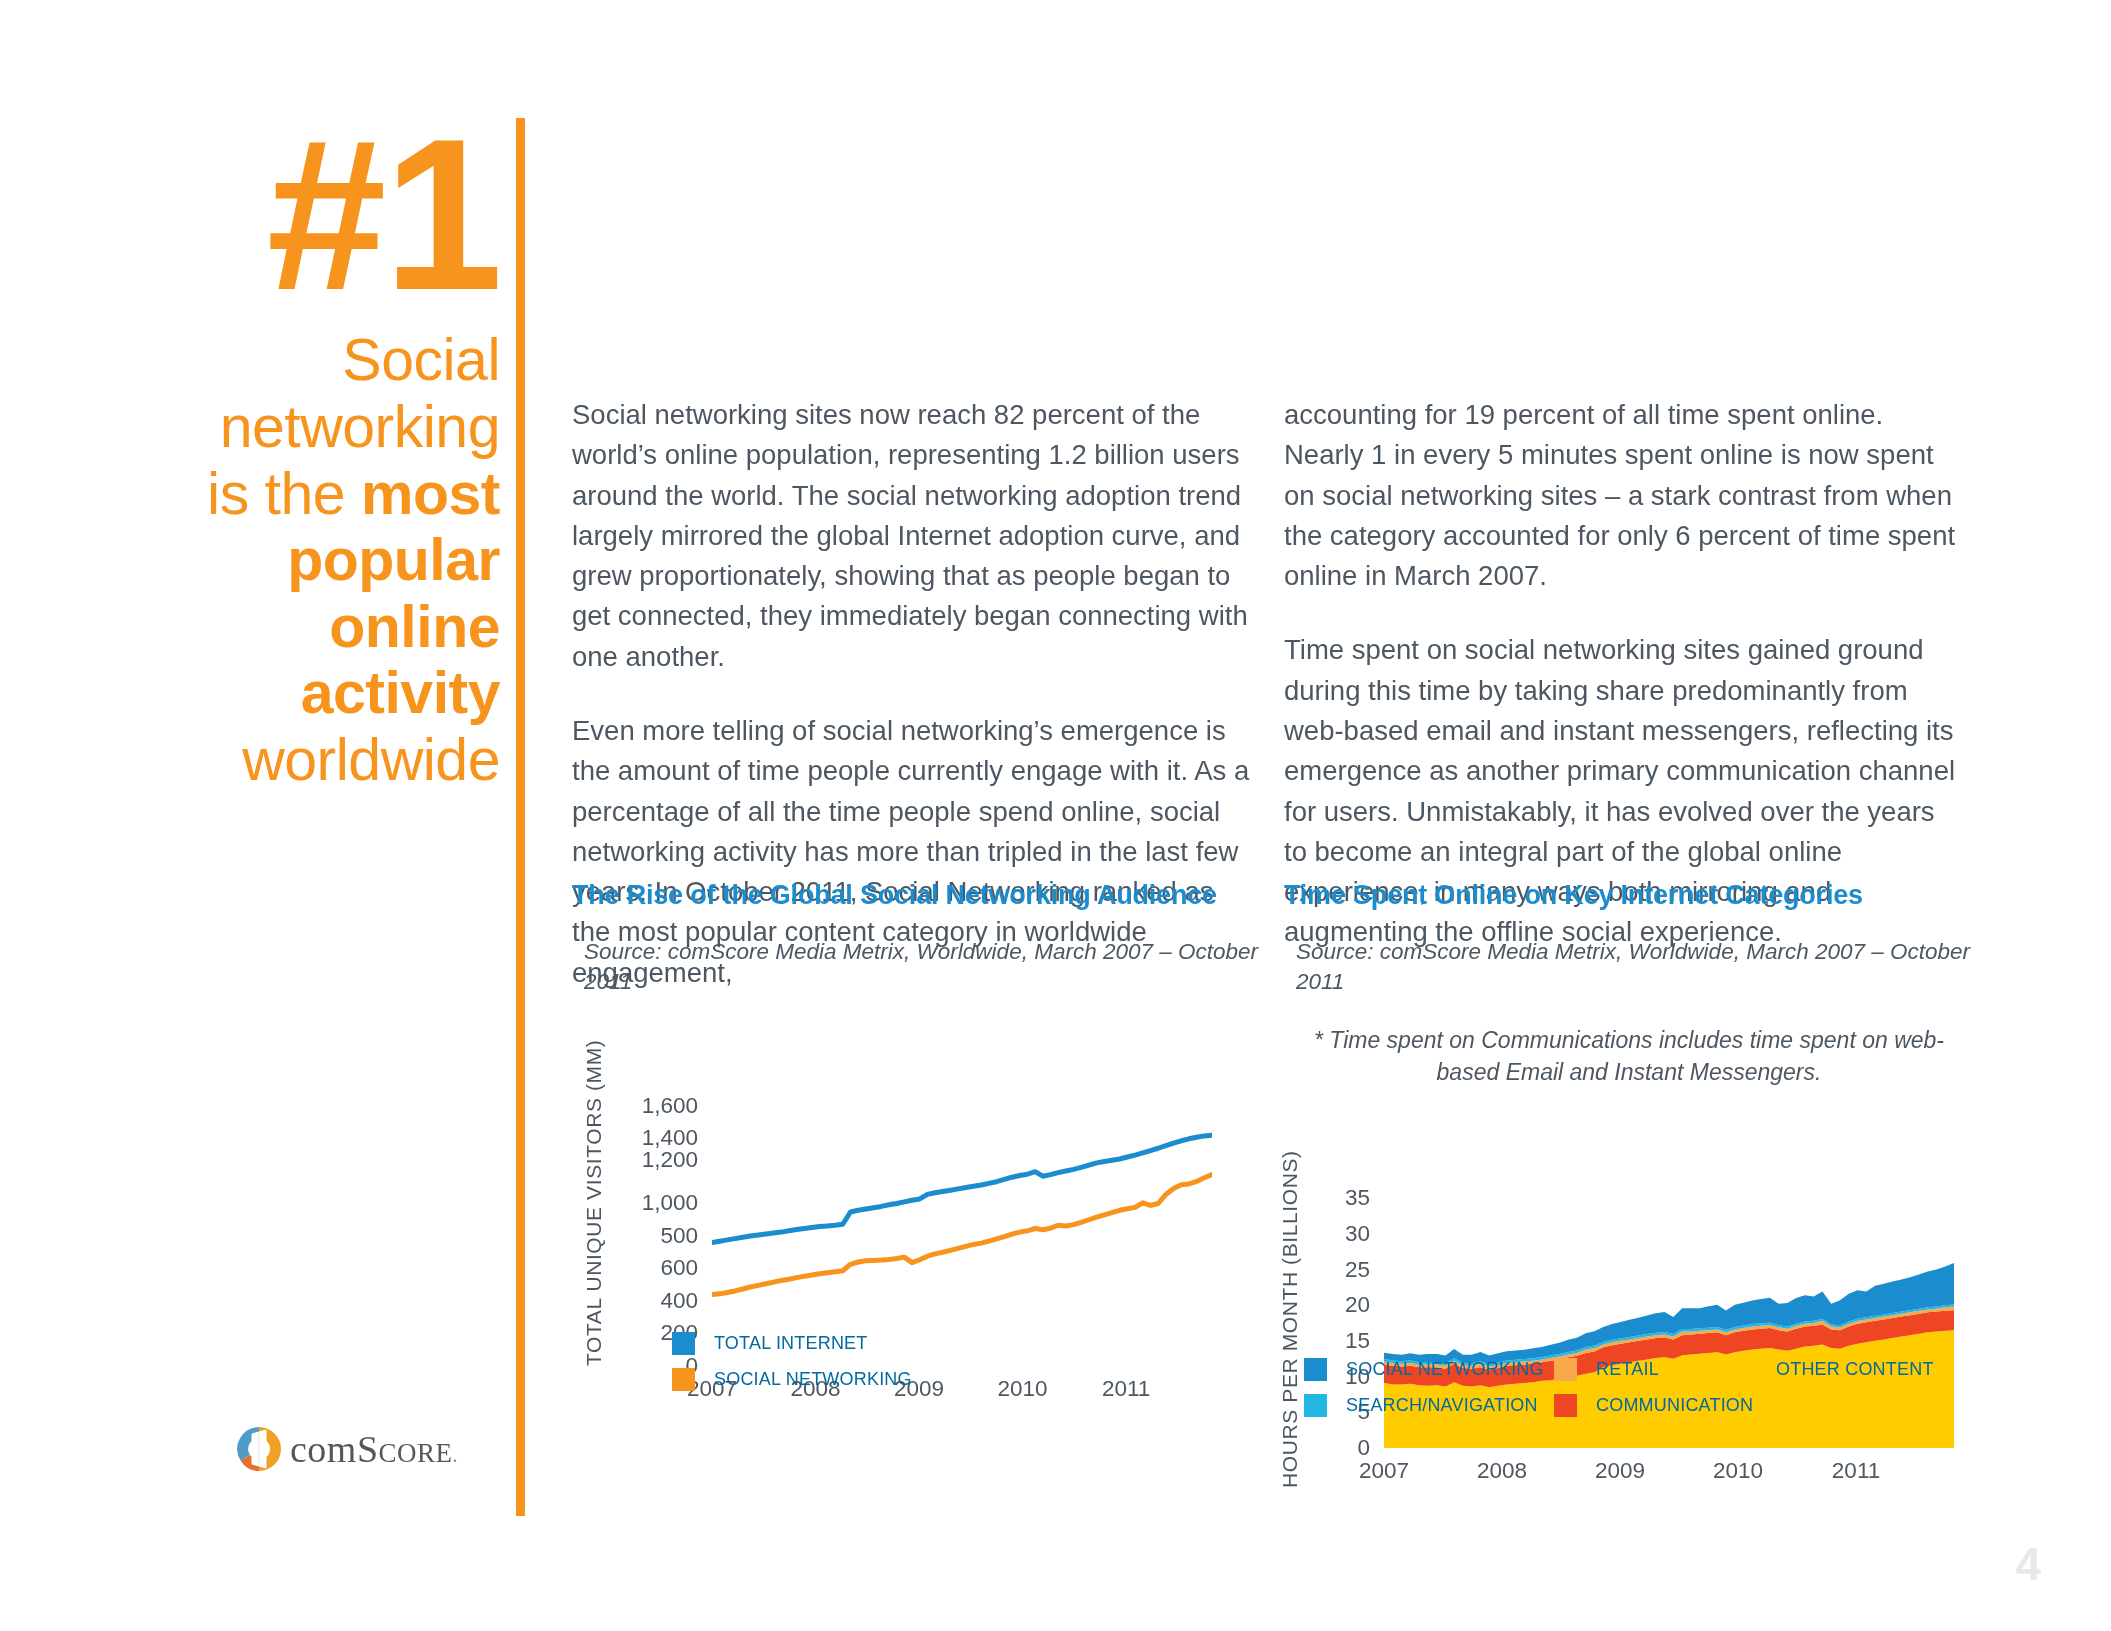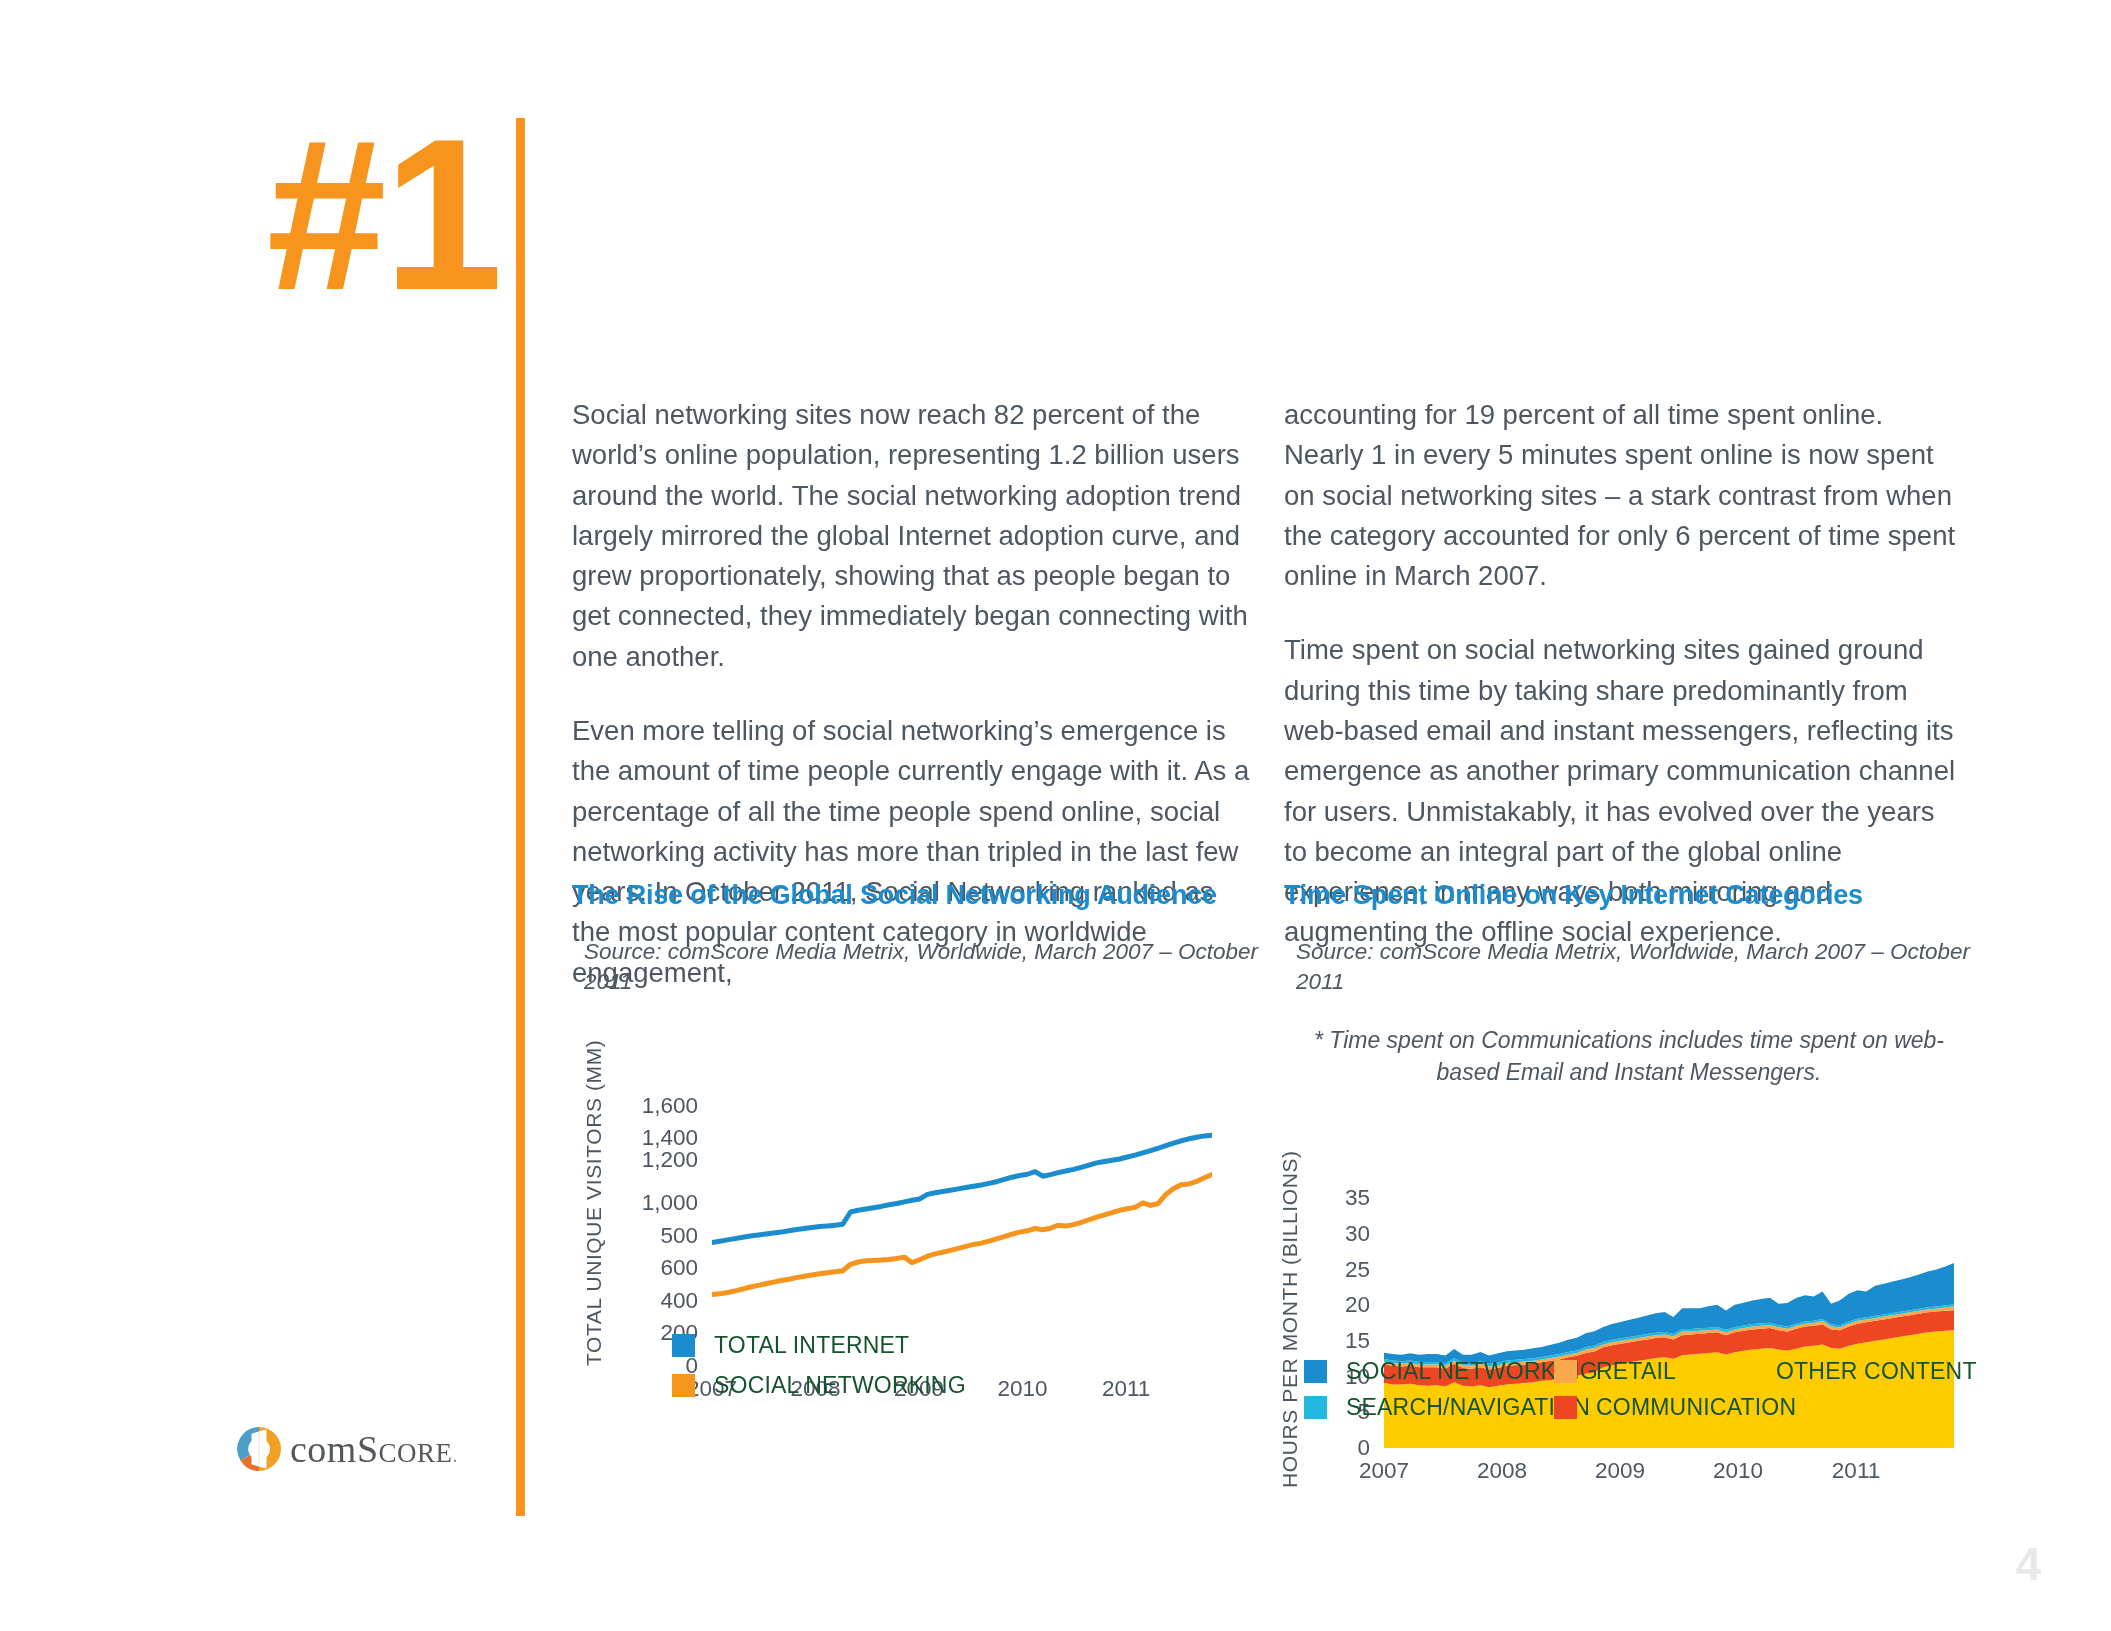--- a/index.html
+++ b/index.html
@@ -89,41 +89,50 @@
     position:absolute; font-size:22.5px; color:#4d5762;
     transform:translateX(-50%); white-space:nowrap;
   }
   .plot { position:absolute; overflow:hidden; }
   .plot svg { display:block; }
 
   
   .legend { position:absolute; display:flex; flex-wrap:wrap; }
   .legend-item { display:flex; align-items:center; margin:0 0 13px 0; }
   .swatch { width:23px; height:23px; flex:0 0 23px; margin-right:19px; }
-  .legend-label { font-size:23px; color:#14532d; letter-spacing:0.2px; white-space:nowrap; }
+  .legend-label { font-size:18px; color:#0369a1; letter-spacing:0.2px; white-space:nowrap; }
 
   .legend1 { left:100px; top:452px; flex-direction:column; }
   .legend2 { left:20px; top:478px; width:690px; }
   .legend2 .legend-item { margin-right:0; }
 
   
   .pageno {
     position:absolute; right:70px; bottom:40px;
     font-size:46px; font-weight:bold; color:#e6e8ea;
   }
 </style>
 </head>
 <body>
 
 <div class="page">
 
   <div class="rule"></div>
 
   <div class="rail">
     <div class="hash-one">#1</div>
+    <div class="headline">
+      <span>Social</span><br>
+      <span>networking</span><br>
+      <span>is the </span><b>most</b><br>
+      <b>popular</b><br>
+      <b>online</b><br>
+      <b>activity</b><br>
+      <span>worldwide</span>
+    </div>
   </div>
 
   <div class="logo">
     <span class="logo-mark">
       <svg width="46" height="46" viewBox="0 0 46 46">
         <path d="M23 1 A22 22 0 0 1 23 45 L23 34 A11 11 0 0 0 23 12 Z" fill="#F0A024"></path>
         <path d="M23 45 A22 22 0 0 1 4.5 34.5 L14 29 A11 11 0 0 0 23 34 Z" fill="#E8702A"></path>
         <path d="M4.5 34.5 A22 22 0 0 1 23 1 L23 12 A11 11 0 0 0 14 29 Z" fill="#4E9DC8"></path>
         <path d="M16 8 L30 4 L30 42 L16 38 Z" fill="#ffffff"></path>
         <path d="M16 8 L30 4 L30 42 L16 38 Z" fill="none" stroke="#ffffff" stroke-width="1"></path>

